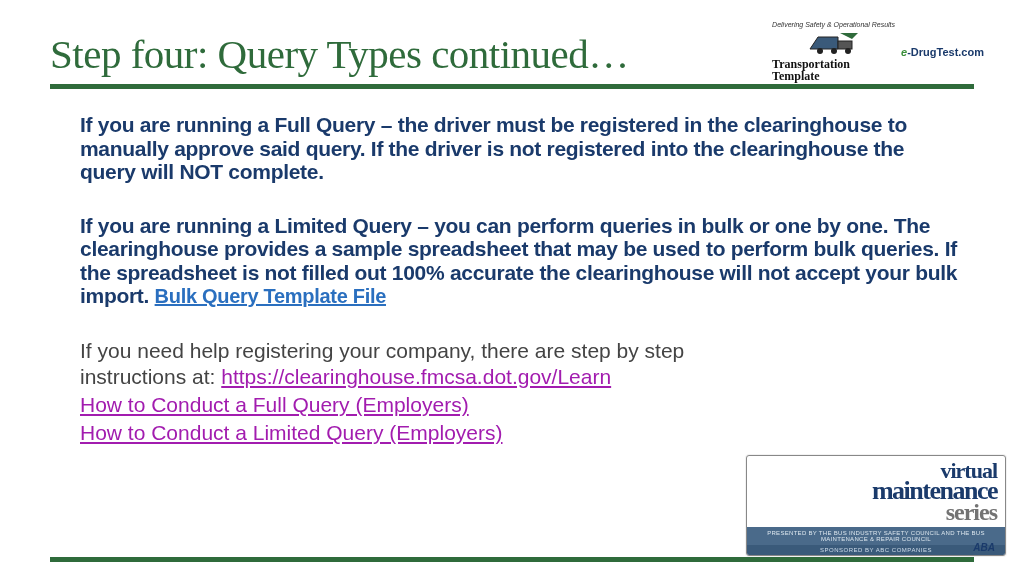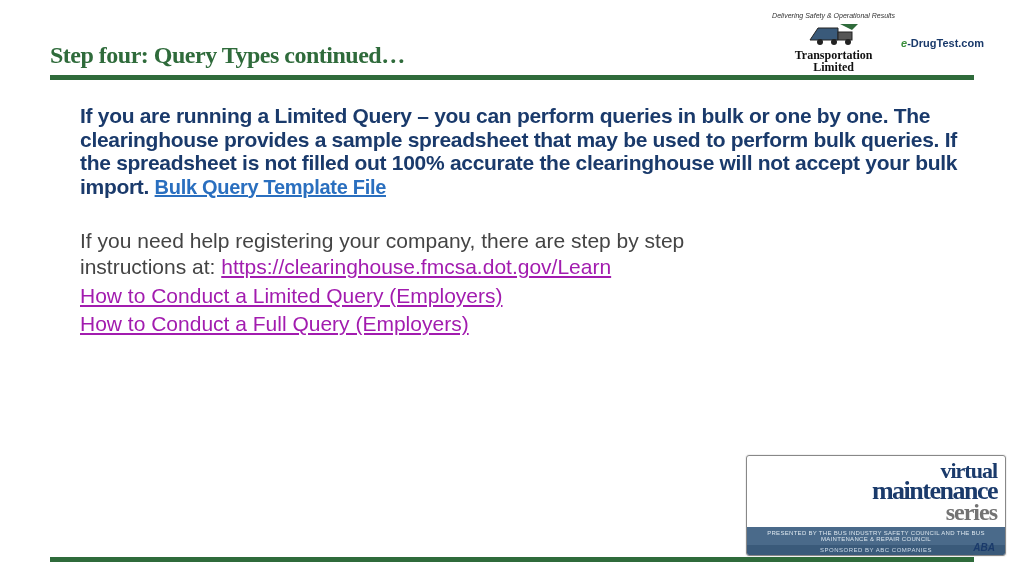--- a/index.html
+++ b/index.html
@@ -17,28 +17,28 @@
     padding: 30px 50px 20px 50px;
     position: relative;
   }
   .header-row {
     display: flex;
     align-items: flex-end;
     justify-content: space-between;
   }
   .title {
     font-family: Georgia, "Times New Roman", serif;
-    font-weight: 700;
-    font-size: 24px;
+    font-weight: 400;
+    font-size: 41px;
     color: #2f6b3b;
     letter-spacing: -0.5px;
     padding-bottom: 4px;
   }
   .logo-block { display: flex; align-items: center; gap: 6px; margin-right: -10px; margin-top:-18px;}
-  .logo-trans { text-align: center; line-height: 1; }
+  .logo-trans { line-height: 1; }
   .logo-arc { font-size: 7px; color:#333; font-style: italic; }
   .logo-truck { width: 52px; height: 28px; position: relative; margin: 1px auto; }
   .logo-truck svg { width:100%; height:100%; }
   .logo-trans-text { font-family: Georgia, serif; font-weight: bold; font-size: 12px; color:#111; }
   .logo-trans-sub { font-family: Georgia, serif; font-weight: bold; font-size: 12px; color:#111; }
   .ez { font-family: Arial, sans-serif; font-size: 11px; color:#1a3a6b; font-weight:600; }
   .ez .e { color:#3c8f3c; font-weight:bold; font-style:italic; }
   .rule-top { height: 5px; background:#2f6b3b; margin-top: 2px; width: 100%; }
   .content { padding: 24px 10px 0 30px; }
   .para {
@@ -98,37 +98,38 @@
           <svg viewBox="0 0 52 28">
             <path d="M2 20 L10 8 L30 8 L30 20 Z" fill="#3a5a7a" stroke="#222" stroke-width="1"></path>
             <rect x="30" y="12" width="14" height="8" fill="#555" stroke="#222"></rect>
             <circle cx="12" cy="22" r="3" fill="#222"></circle>
             <circle cx="26" cy="22" r="3" fill="#222"></circle>
             <circle cx="40" cy="22" r="3" fill="#222"></circle>
             <path d="M32 4 L50 4 L44 10 Z" fill="#2f6b3b"></path>
           </svg>
         </div>
         <div class="logo-trans-text">Transportation</div>
-        <div class="logo-trans-sub">Limited</div>
+        <div class="logo-trans-sub">Template</div>
       </div>
       <div class="ez"><span class="e">e</span><span>-DrugTest.com</span></div>
     </div>
   </div>
   <div class="rule-top"></div>
 
   <div class="content">
+    <p class="para">If you are running a Full Query – the driver must be registered in the clearinghouse to manually approve said query. If the driver is not registered into the clearinghouse the query will NOT complete.</p>
 
     <p class="para">
       <span>If you are running a Limited Query – you can perform queries in bulk or one by one. The clearinghouse provides a sample spreadsheet that may be used to perform bulk queries. If the spreadsheet is not filled out 100% accurate the clearinghouse will not accept your bulk import. </span><a href="#" class="link">Bulk Query Template File</a>
     </p>
 
     <div class="help-block">
       <span>If you need help registering your company, there are step by step instructions at: </span><a href="#">https://clearinghouse.fmcsa.dot.gov/Learn</a>
+      <div class="help-line"><a href="#">How to Conduct a Full Query (Employers)</a></div>
       <div class="help-line"><a href="#"> How to Conduct a Limited Query (Employers)</a></div>
-      <div class="help-line"><a href="#">How to Conduct a Full Query (Employers)</a></div>
     </div>
   </div>
 
   <div class="footer-rule"></div>
 
   <div class="badge">
     <div class="badge-top">
       <span class="b-virtual">virtual</span>
       <span class="b-maint">maintenance</span>
       <span class="b-series">series</span>

